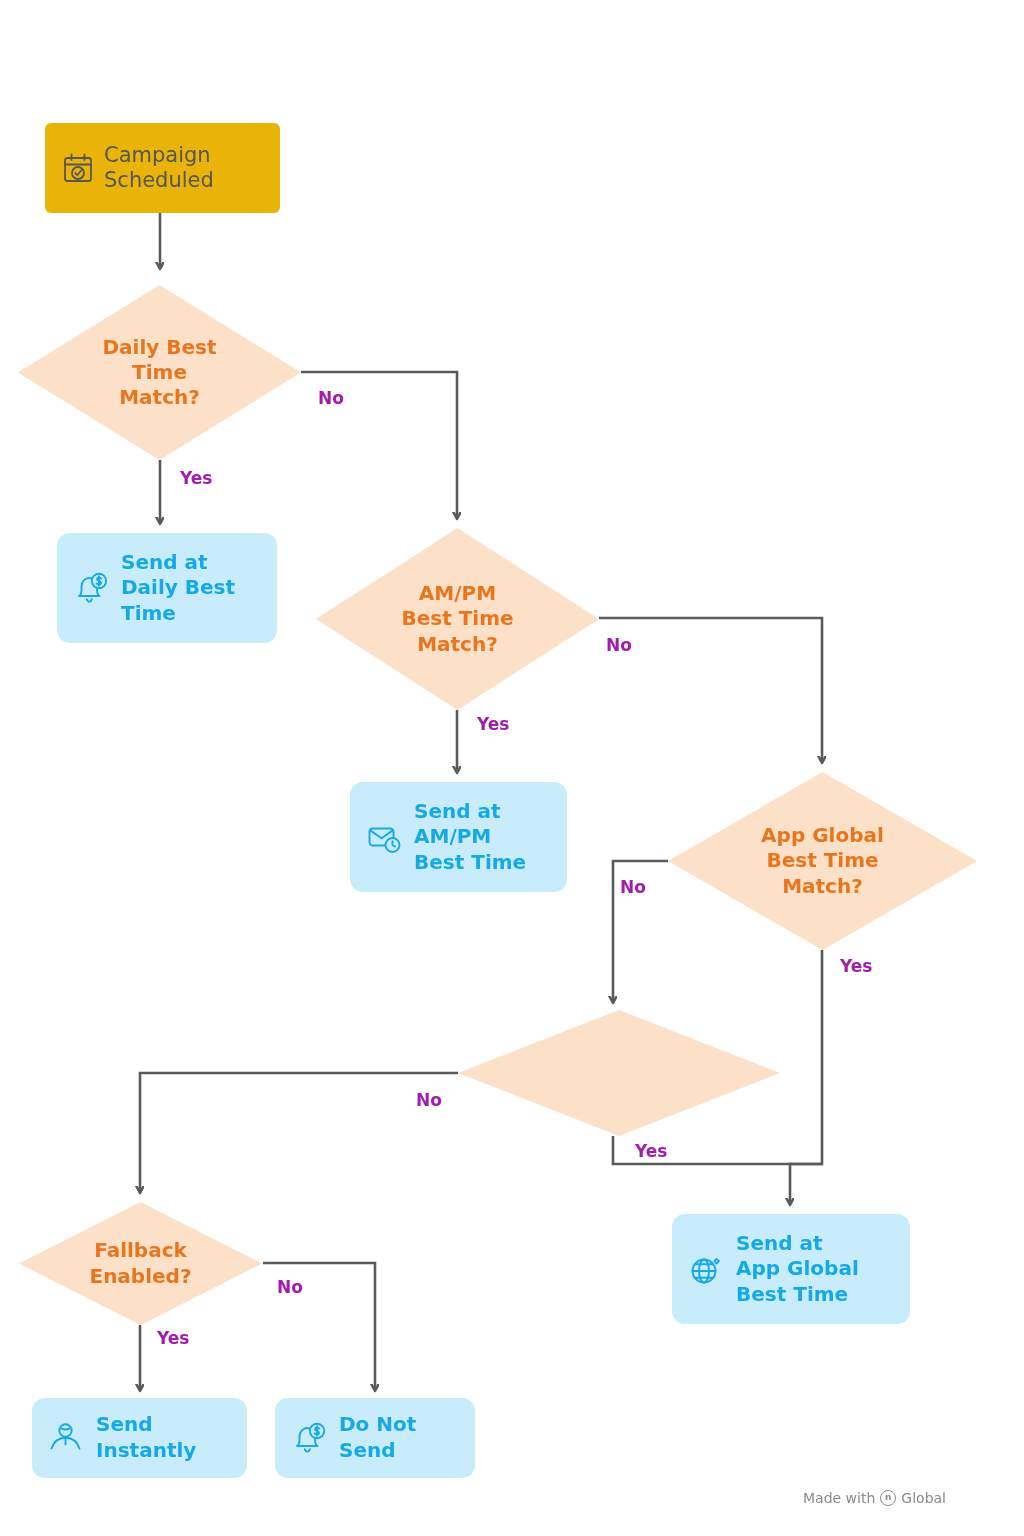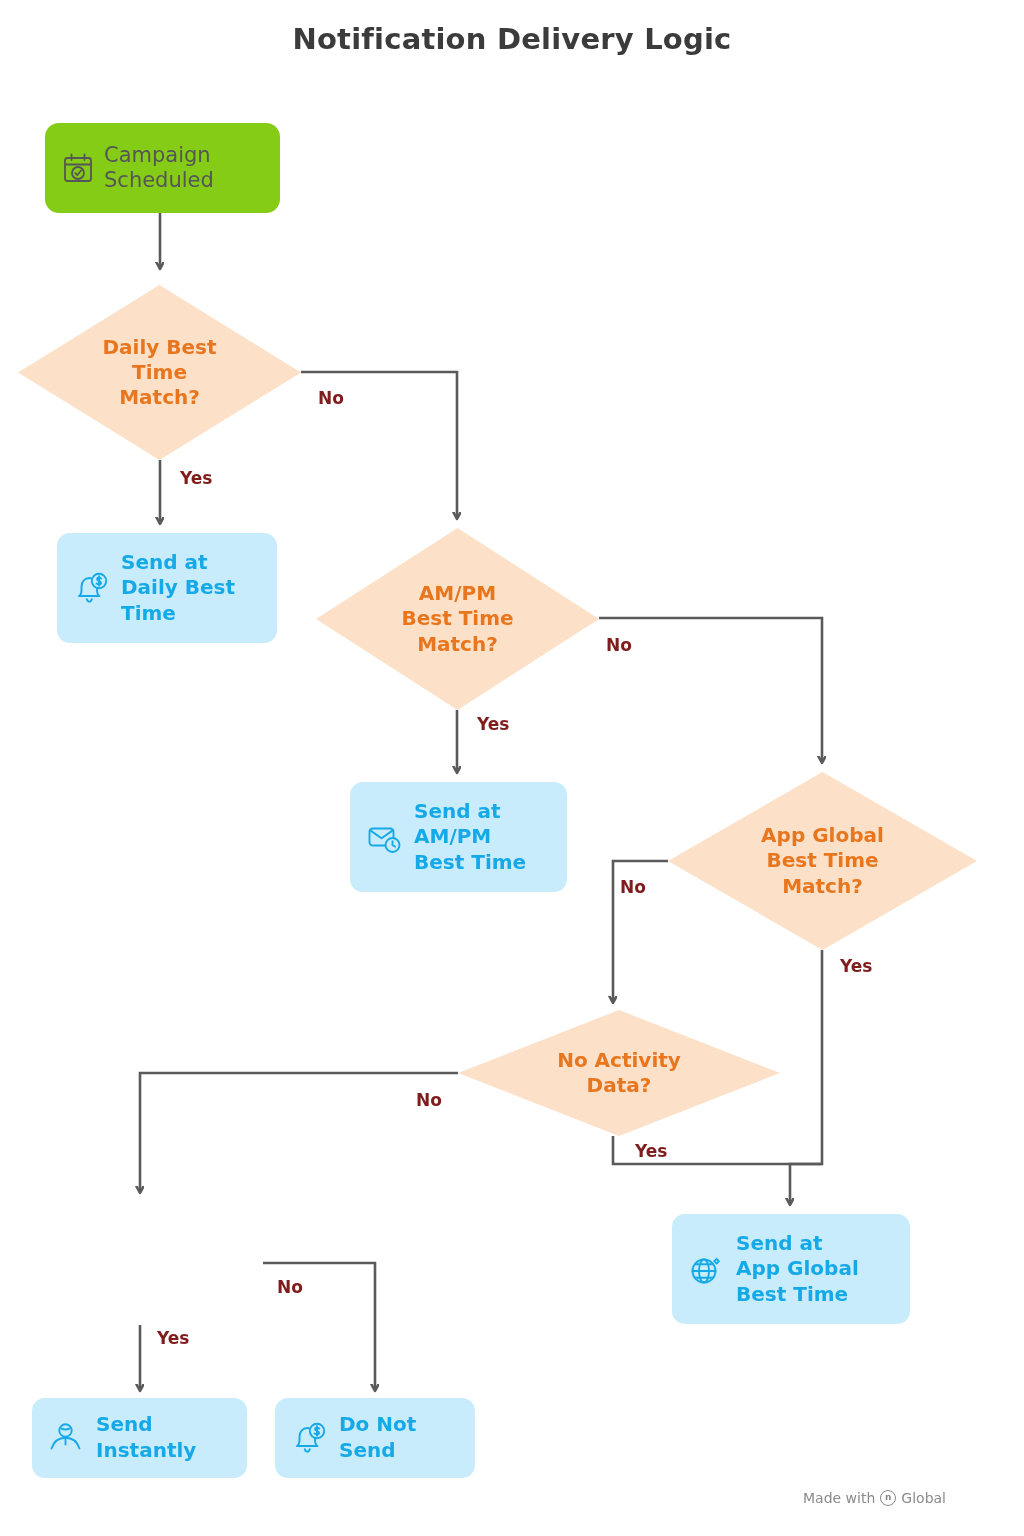--- a/index.html
+++ b/index.html
@@ -47,22 +47,22 @@
   }
 
   
   .node {
     position: absolute;
     box-sizing: border-box;
   }
 
   
   .start-node {
-    background: #84cc16;
-    border-radius: 14px;
+    background: #eab308;
+    border-radius: 6px;
     display: flex;
     align-items: center;
     gap: 9px;
     padding: 0 16px;
     color: #565656;
   }
   .start-node .node-label {
     font-family: "DejaVu Sans", "Liberation Sans", sans-serif;
     font-size: 21px;
     font-weight: normal;
@@ -118,21 +118,21 @@
     display: block;
     line-height: 0;
   }
 
   
   .edge-label {
     position: absolute;
     font-family: "DejaVu Sans", "Liberation Sans", sans-serif;
     font-size: 17px;
     font-weight: bold;
-    color: #7f1d1d;
+    color: #a21caf;
     white-space: nowrap;
   }
 
   
   .footer-credit {
     position: absolute;
     right: 78px;
     bottom: 30px;
     display: flex;
     gap: 5px;
@@ -151,21 +151,20 @@
     text-align: center;
     font-weight: bold;
     color: #8a8a8a;
   }
 </style>
 </head>
 <body>
 
 <div id="canvas">
 
-  <div class="diagram-title">Notification Delivery Logic</div>
 
   <svg id="edges" viewBox="0 0 1024 1536" width="1024" height="1536">
     <defs>
       <marker id="arrowhead" markerWidth="10" markerHeight="10" refX="6.2" refY="4" orient="auto" markerUnits="userSpaceOnUse">
         <path d="M0.4,0.4 L7.2,4 L0.4,7.6" fill="none" stroke="#5a5a5a" stroke-width="2.6" stroke-linecap="round" stroke-linejoin="round"></path>
       </marker>
     </defs>
     <g fill="none" stroke="#5a5a5a" stroke-width="2.6" stroke-linecap="butt" stroke-linejoin="miter">
 
       <path d="M160,213 L160,268" marker-end="url(#arrowhead)"></path>
@@ -291,24 +290,29 @@
     </span>
     <span class="node-label">Send at
 App Global
 Best Time</span>
   </div>
 
   <div class="node decision-node" style="left:458px; top:1010px; width:322px; height:126px;">
     <svg class="diamond-bg" viewBox="0 0 322 126" preserveAspectRatio="none">
       <polygon points="161,0 322,63 161,126 0,63" fill="#fce0c7"></polygon>
     </svg>
-    <span class="node-label">No Activity
-Data?</span>
-  </div>
-
+  </div>
+
+  <div class="node decision-node" style="left:19px; top:1202px; width:243px; height:123px;">
+    <svg class="diamond-bg" viewBox="0 0 243 123" preserveAspectRatio="none">
+      <polygon points="121.5,0 243,61.5 121.5,123 0,61.5" fill="#fce0c7"></polygon>
+    </svg>
+    <span class="node-label">Fallback
+Enabled?</span>
+  </div>
 
   <div class="node action-node" style="left:32px; top:1398px; width:215px; height:80px;">
     <span class="node-icon">
       <svg width="38" height="38" viewBox="0 0 38 38" fill="none" stroke="#16a9e8" stroke-width="1.9" stroke-linecap="round" stroke-linejoin="round">
         <circle cx="18.5" cy="11.5" r="6.2"></circle>
         <path d="M14.6,9.6 C16.4,10.5 19.5,10.8 22.3,9.6"></path>
         <path d="M4.5,29.5 C6.8,22.6 12.3,18.8 18.5,18.8 C24.7,18.8 30.2,22.6 32.5,29.5"></path>
         <path d="M18.5,18.8 L18.5,25.4"></path>
       </svg>
     </span>

